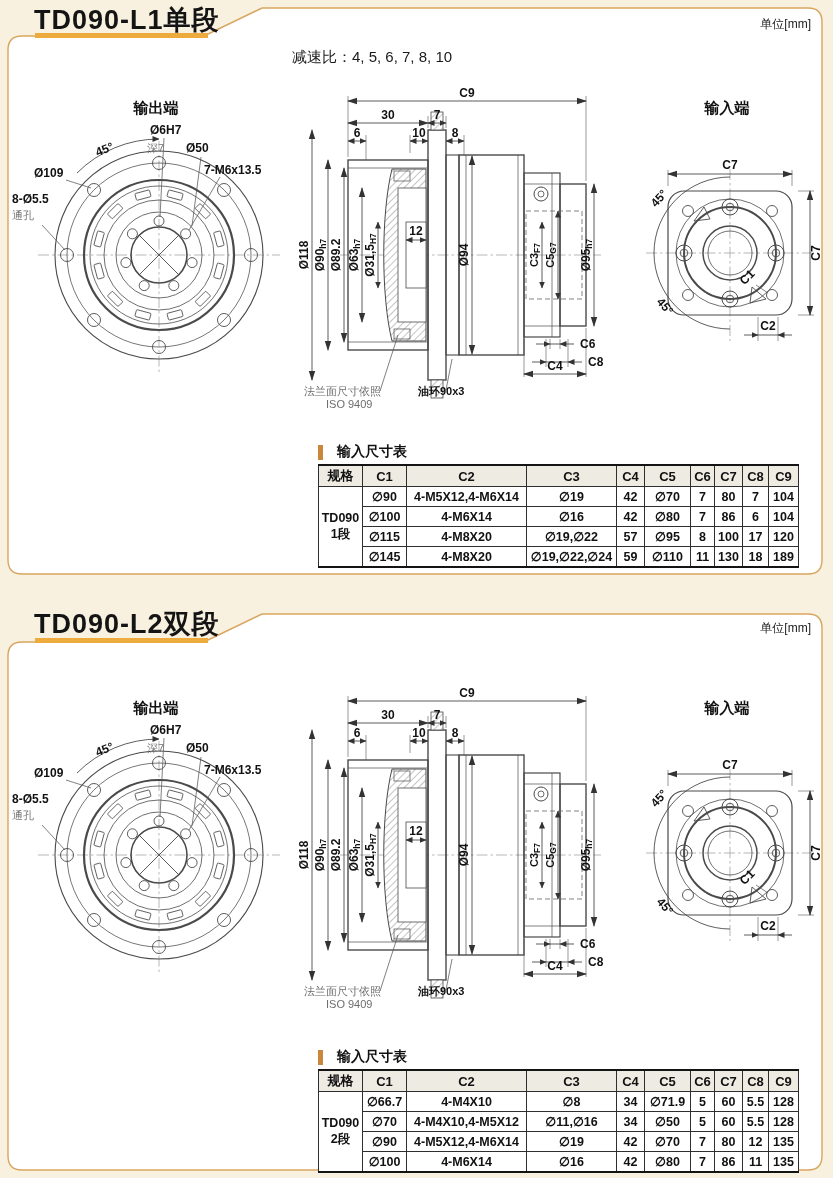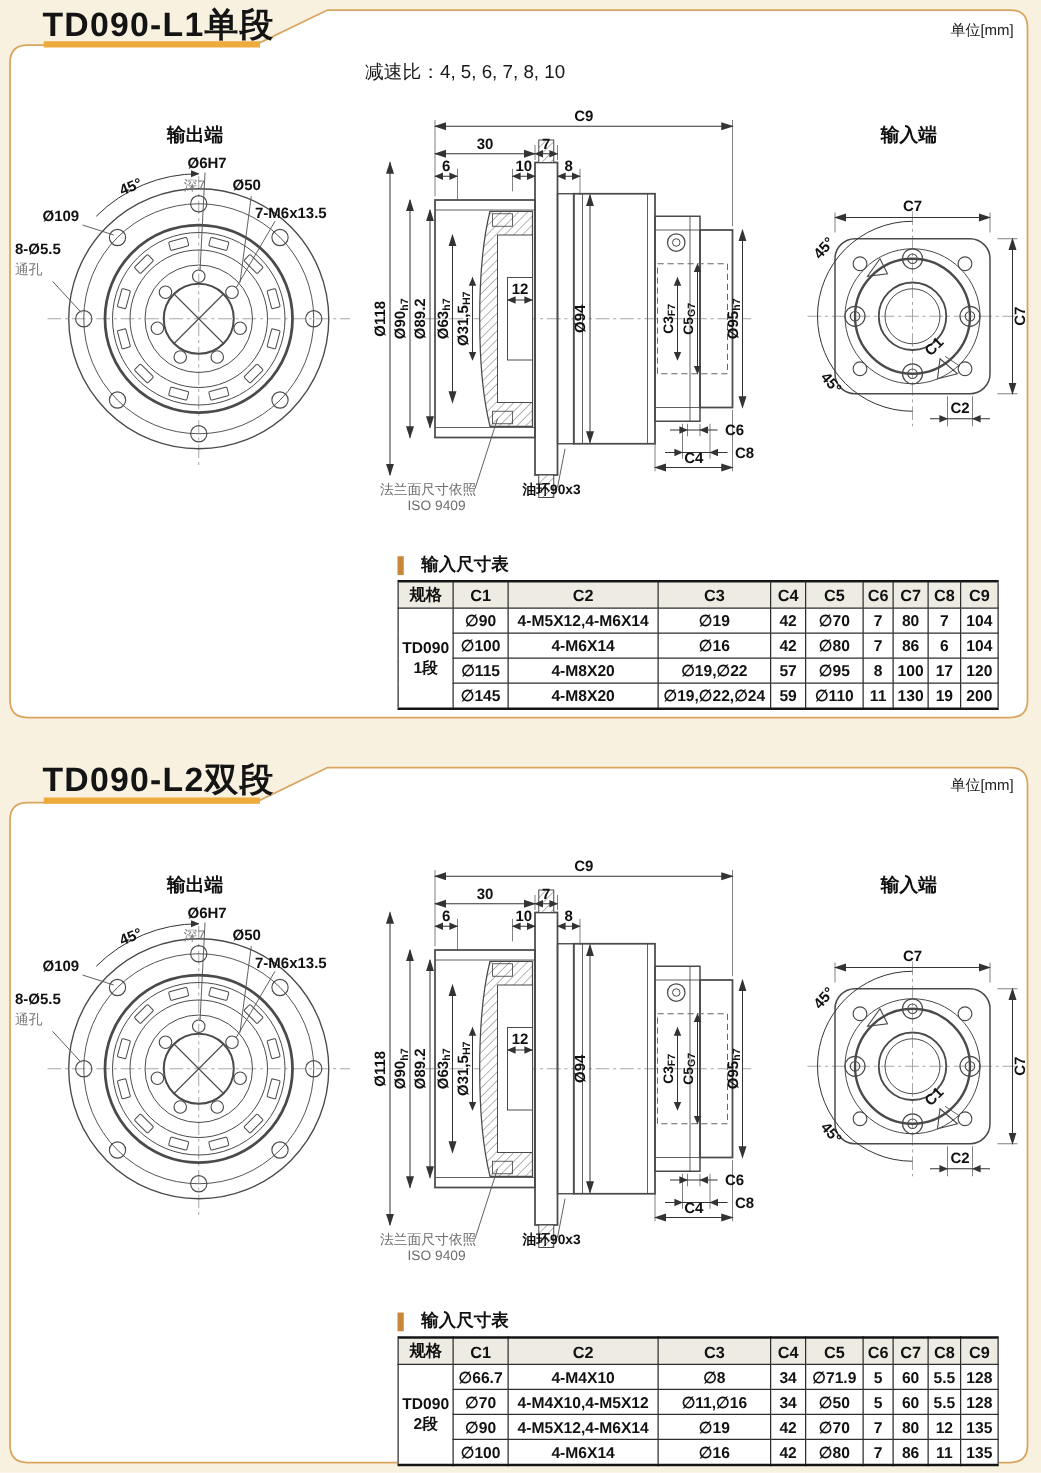--- a/index.html
+++ b/index.html
@@ -319,22 +319,22 @@
           <td>120</td>
         </tr>
         <tr>
           <td>∅145</td>
           <td>4-M8X20</td>
           <td>∅19,∅22,∅24</td>
           <td>59</td>
           <td>∅110</td>
           <td>11</td>
           <td>130</td>
-          <td>19</td>
-          <td>200</td>
+          <td>18</td>
+          <td>189</td>
         </tr>
       </tbody>
     </table>
   </div>
 
   <div class="panel" style="top:598px;height:580px;">
     <svg class="outline" width="833" height="580">
       <path d="M22,44 H204 L262,16 H808 Q822,16 822,30 V558 Q822,572 808,572 H22 Q8,572 8,558 V58 Q8,44 22,44 Z" fill="#ffffff" stroke="#d9a55e" stroke-width="1.4"></path>
     </svg>
     <div class="ptitle" style="top:8px;">TD090-L2双段</div>

